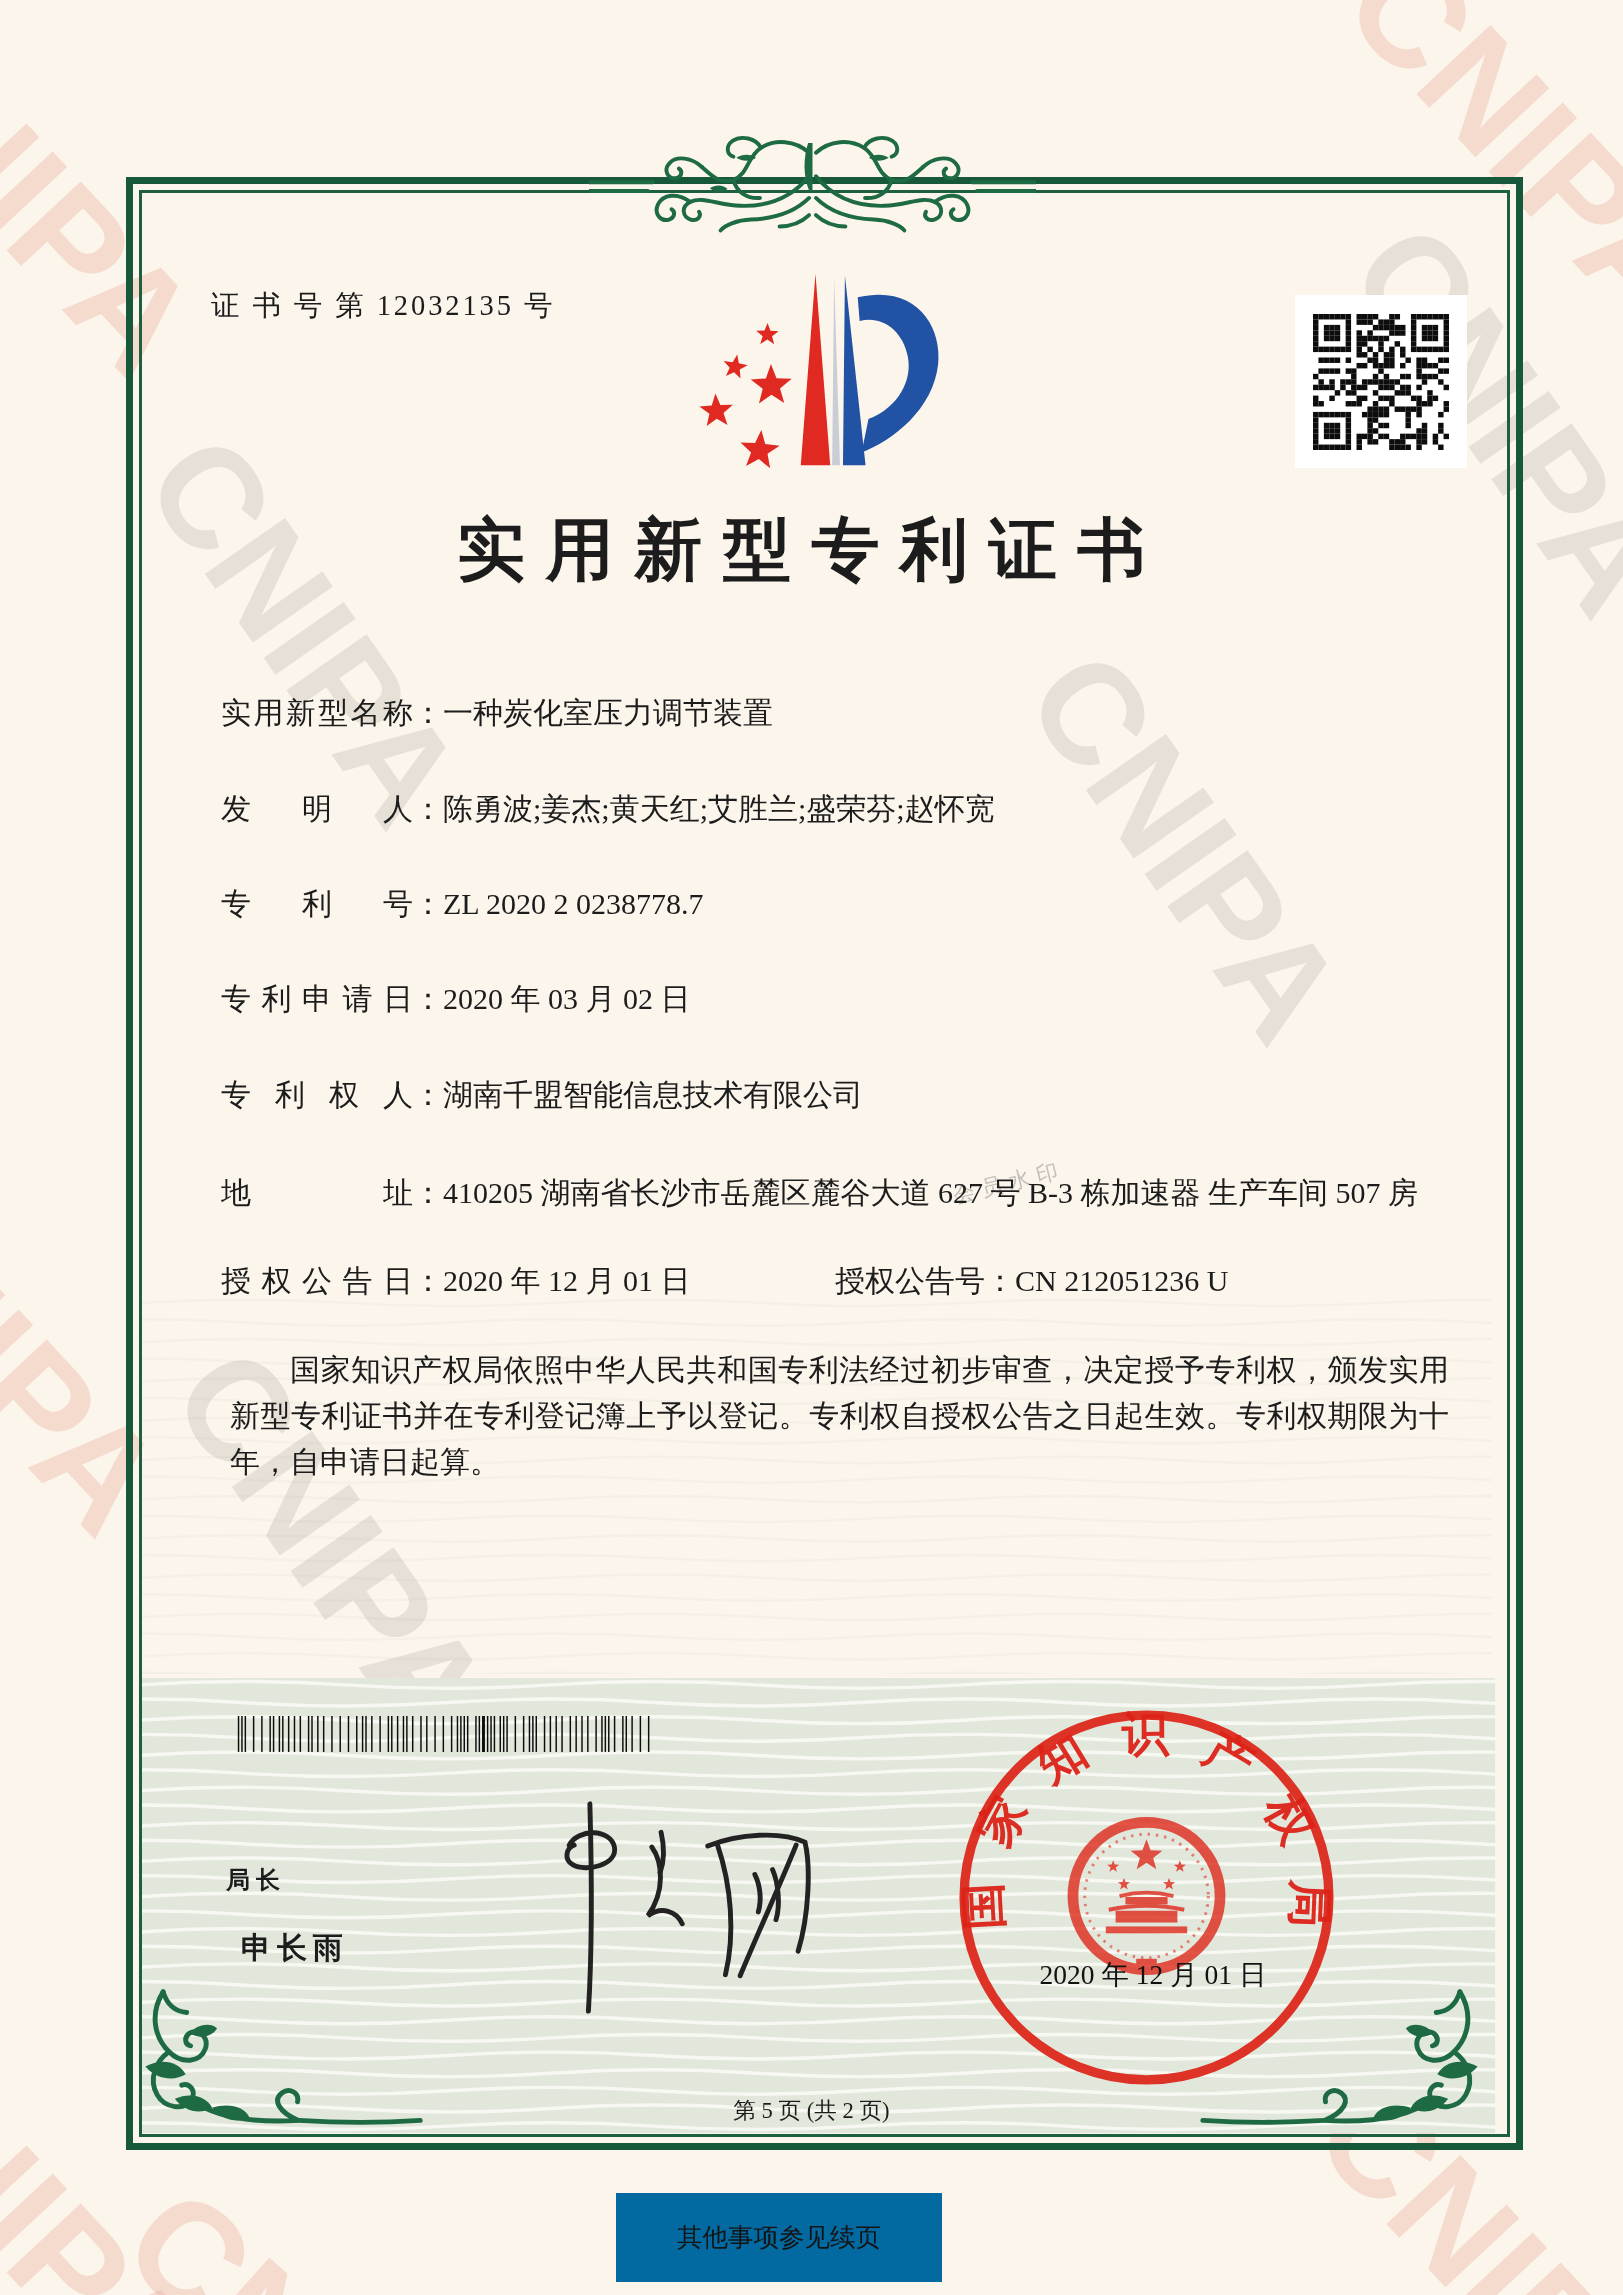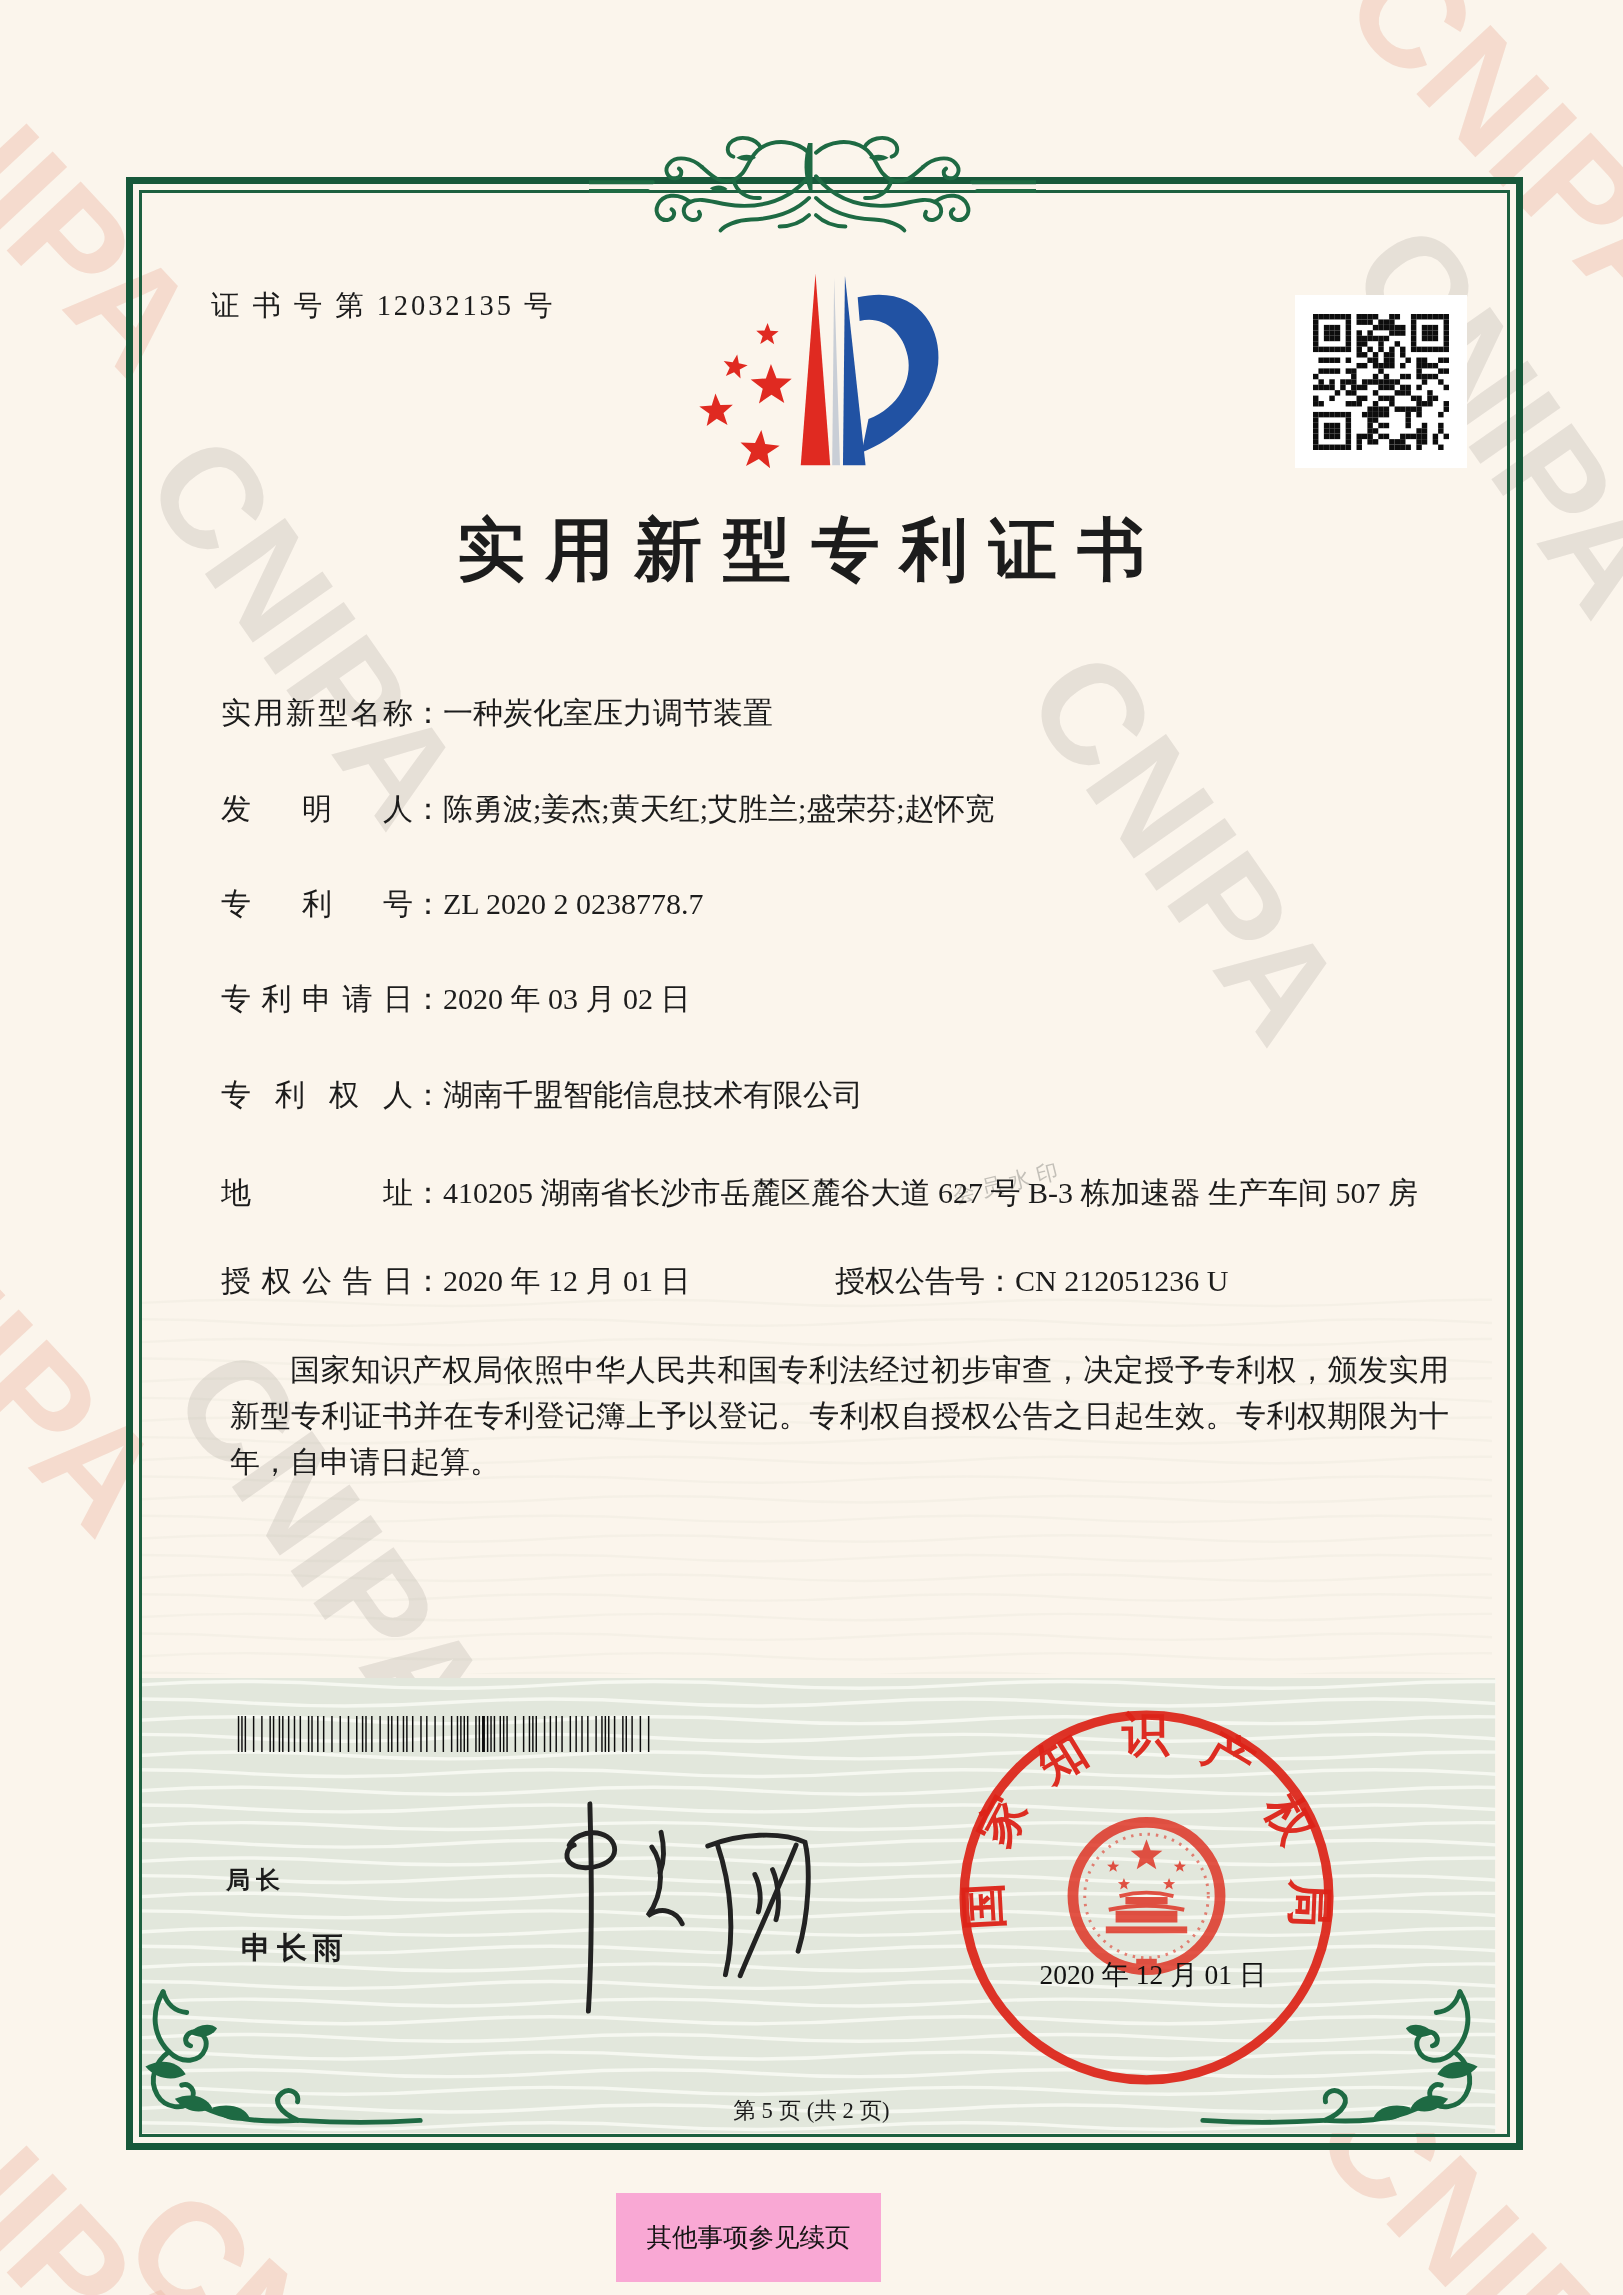--- a/index.html
+++ b/index.html
@@ -42,21 +42,21 @@
   
   #barcode{left:236px;top:1716px;width:422px;height:36px;z-index:5;}
   #signer-title{left:226px;top:1864px;font-family:Liberation Sans, sans-serif;
         font-weight:600;font-size:24px;letter-spacing:5.9px;z-index:5;}
   #signer-name{left:241px;top:1928px;font-family:"Liberation Sans","DejaVu Sans",sans-serif;
         font-weight:600;font-size:30px;letter-spacing:5.9px;z-index:5;}
   #signature{left:417px;top:1787px;width:442px;height:236px;z-index:5;}
   #seal{left:943px;top:1694px;width:407px;height:407px;z-index:5;}
   #seal-date{left:1001px;top:1957px;width:304px;text-align:center;font-size:27.5px;z-index:6;color:#111;}
   #page-footer{left:0;top:2095px;width:1623px;text-align:center;font-size:22.6px;z-index:5;}
-  #cont-box{left:616px;top:2193px;width:265px;height:89px;background:#f9a8d4;z-index:4;}
+  #cont-box{left:616px;top:2193px;width:326px;height:89px;background:#0369a1;z-index:4;}
   #cont-note{width:100%;text-align:center;line-height:89px;font-size:25.5px;color:#141414;}
   
   .orn{position:absolute;z-index:4;pointer-events:none;}
 </style>
 </head>
 <body>
 
 <div class="wm pink" style="left:-74px;top:-34px;transform:rotate(47deg);">CNIPA</div>
 <div class="wm pink" style="left:1436px;top:-83px;transform:rotate(47deg);">CNIPA</div>
 <div class="wm pink" style="left:-108px;top:1124px;transform:rotate(47deg);">CNIPA</div>

